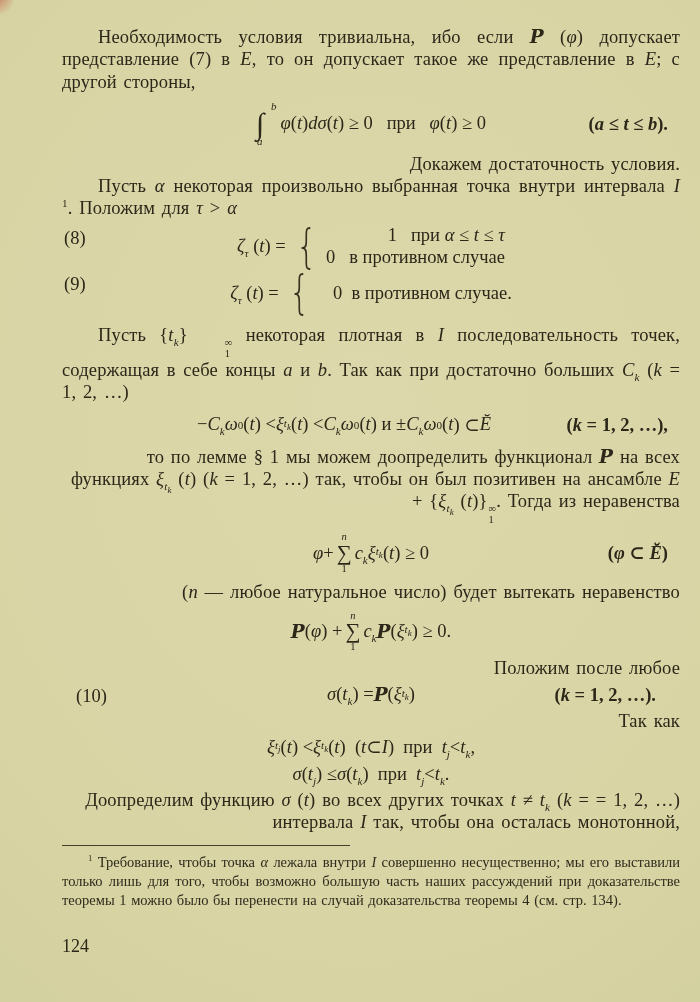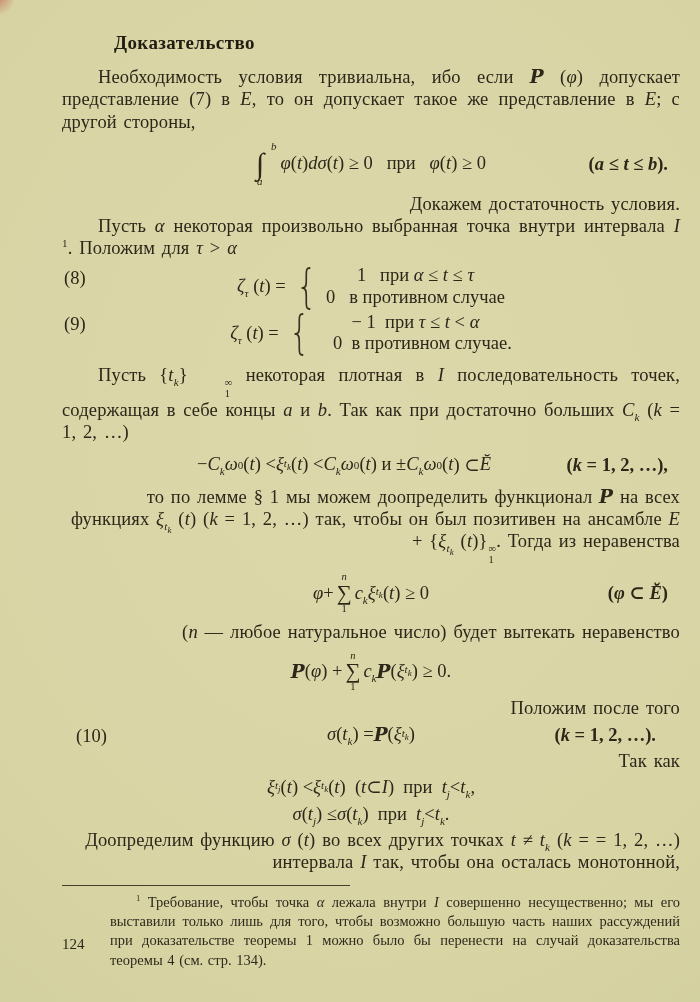--- a/index.html
+++ b/index.html
@@ -33,34 +33,33 @@
   .int-b{font-size:11px;font-style:italic;margin-left:1px;}
   
   .ss{display:inline-flex;flex-direction:column;align-items:center;line-height:1;margin:0 3px;vertical-align:middle;}
   .ss-t{font-size:10.5px;margin-bottom:1px;}
   .ss-m{font-size:21px;line-height:.9;}
   .ss-b{font-size:10.5px;margin-top:1px;}
   
   .sps{display:inline-flex;flex-direction:column;align-items:flex-start;line-height:1;font-size:10.5px;vertical-align:-5px;margin-left:1px;}
   
   .brace{font-family:"DejaVu Sans",sans-serif;font-size:46px;font-weight:100;line-height:.95;margin:0 5px 0 6px;transform:scaleX(.72);color:#37321f;}
-  .crows{display:inline-flex;flex-direction:column;line-height:21.5px;text-align:center;}
+  .crows{display:inline-flex;flex-direction:column;line-height:21.5px;text-align:right;}
   
   .fn-rule{width:288px;border:none;border-top:1.7px solid #443d28;margin:11px 0 7px 0;}
   p.fn{font-size:14.5px;line-height:19.4px;margin:0;text-align:justify;word-spacing:1px;color:#2e2a1c;}
-  p.fn{text-indent:26px;margin-left:48px;}
-  .pagenum{position:absolute;left:62px;top:936px;font-size:15px;color:#2c2719;}
+  p.fn{text-indent:26px;}
+  .pagenum{position:absolute;left:62px;top:936px;font-size:18px;color:#2c2719;}
 </style>
 </head>
 <body>
 
 <div class="page">
   <div class="content">
 
-    <div class="heading">Доказательство</div>
 
     <p class="body ind">Необходимость условия тривиальна, ибо если <span class="frak">P</span> (<i>φ</i>) допускает представление (7) в <i>E</i>, то он допускает такое же представ­ление в <i>E</i>; с другой стороны,</p>
 
     <div class="eq" style="margin:8px 0 6px;">
       <span class="emain"><span class="intg">
             <span class="int-t">b</span>
             <span class="int-s">∫</span>
             <span class="int-b">a</span>
           </span><i>φ</i> (<i>t</i>) <i>dσ</i> (<i>t</i>) ≥ 0&nbsp;&nbsp;&nbsp;при&nbsp;&nbsp;&nbsp;<i>φ</i> (<i>t</i>) ≥ 0</span>
       <span class="side">(<i>a</i> ≤ <i>t</i> ≤ <i>b</i>).</span>
@@ -81,21 +80,20 @@
       </span>
     </div>
 
 
     <div class="eq" style="margin:3px 0 9px;">
       <span class="num">(9)</span>
       <span class="emain">
         <span><i>ζ</i><sub><i>τ</i></sub> (<i>t</i>) =</span>
         <span class="brace">{</span>
         <span class="crows">
-          <span>− 1&nbsp;&nbsp;при <i>τ</i> ≤ <i>t</i> &lt; <i>α</i></span>
           <span>&nbsp;&nbsp;&nbsp;0&nbsp;&nbsp;в противном случае.</span>
         </span>
       </span>
     </div>
 
     <p class="body ind">Пусть {<i>t<sub>k</sub></i>}<span class="sps">
           <span>∞</span>
           <span>1</span>
         </span> некоторая плотная в <i>I</i> последовательность то­чек, содержащая в себе концы <i>a</i> и <i>b</i>. Так как при достаточно больших <i>C<sub>k</sub></i> (<i>k</i> = 1, 2, …)</p>
 
@@ -121,21 +119,21 @@
     <p class="body tight">(<i>n</i> — любое натуральное число) будет вытекать неравенство</p>
 
     <div class="eq" style="margin:7px 0 5px;">
       <span class="emain"><span class="frak">P</span> (<i>φ</i>) + <span class="ss">
             <span class="ss-t"><i>n</i></span>
             <span class="ss-m">∑</span>
             <span class="ss-b">1</span>
           </span> <i>c<sub>k</sub></i> <span class="frak">P</span> (<i>ξ</i><sub><i>t<sub>k</sub></i></sub>) ≥ 0.</span>
     </div>
 
-    <p class="body tight">Положим после того</p>
+    <p class="body tight">Положим после любое</p>
 
     <div class="eq" style="margin:3px 12px;">
       <span class="num">(10)</span>
       <span class="emain"><i>σ</i> (<i>t<sub>k</sub></i>) = <span class="frak">P</span> (<i>ξ</i><sub><i>t<sub>k</sub></i></sub>)</span>
       <span class="side">(<i>k</i> = 1, 2, …).</span>
     </div>
 
     <p class="body tight">Так как</p>
 
     <div class="eq" style="margin:3px 0;">

